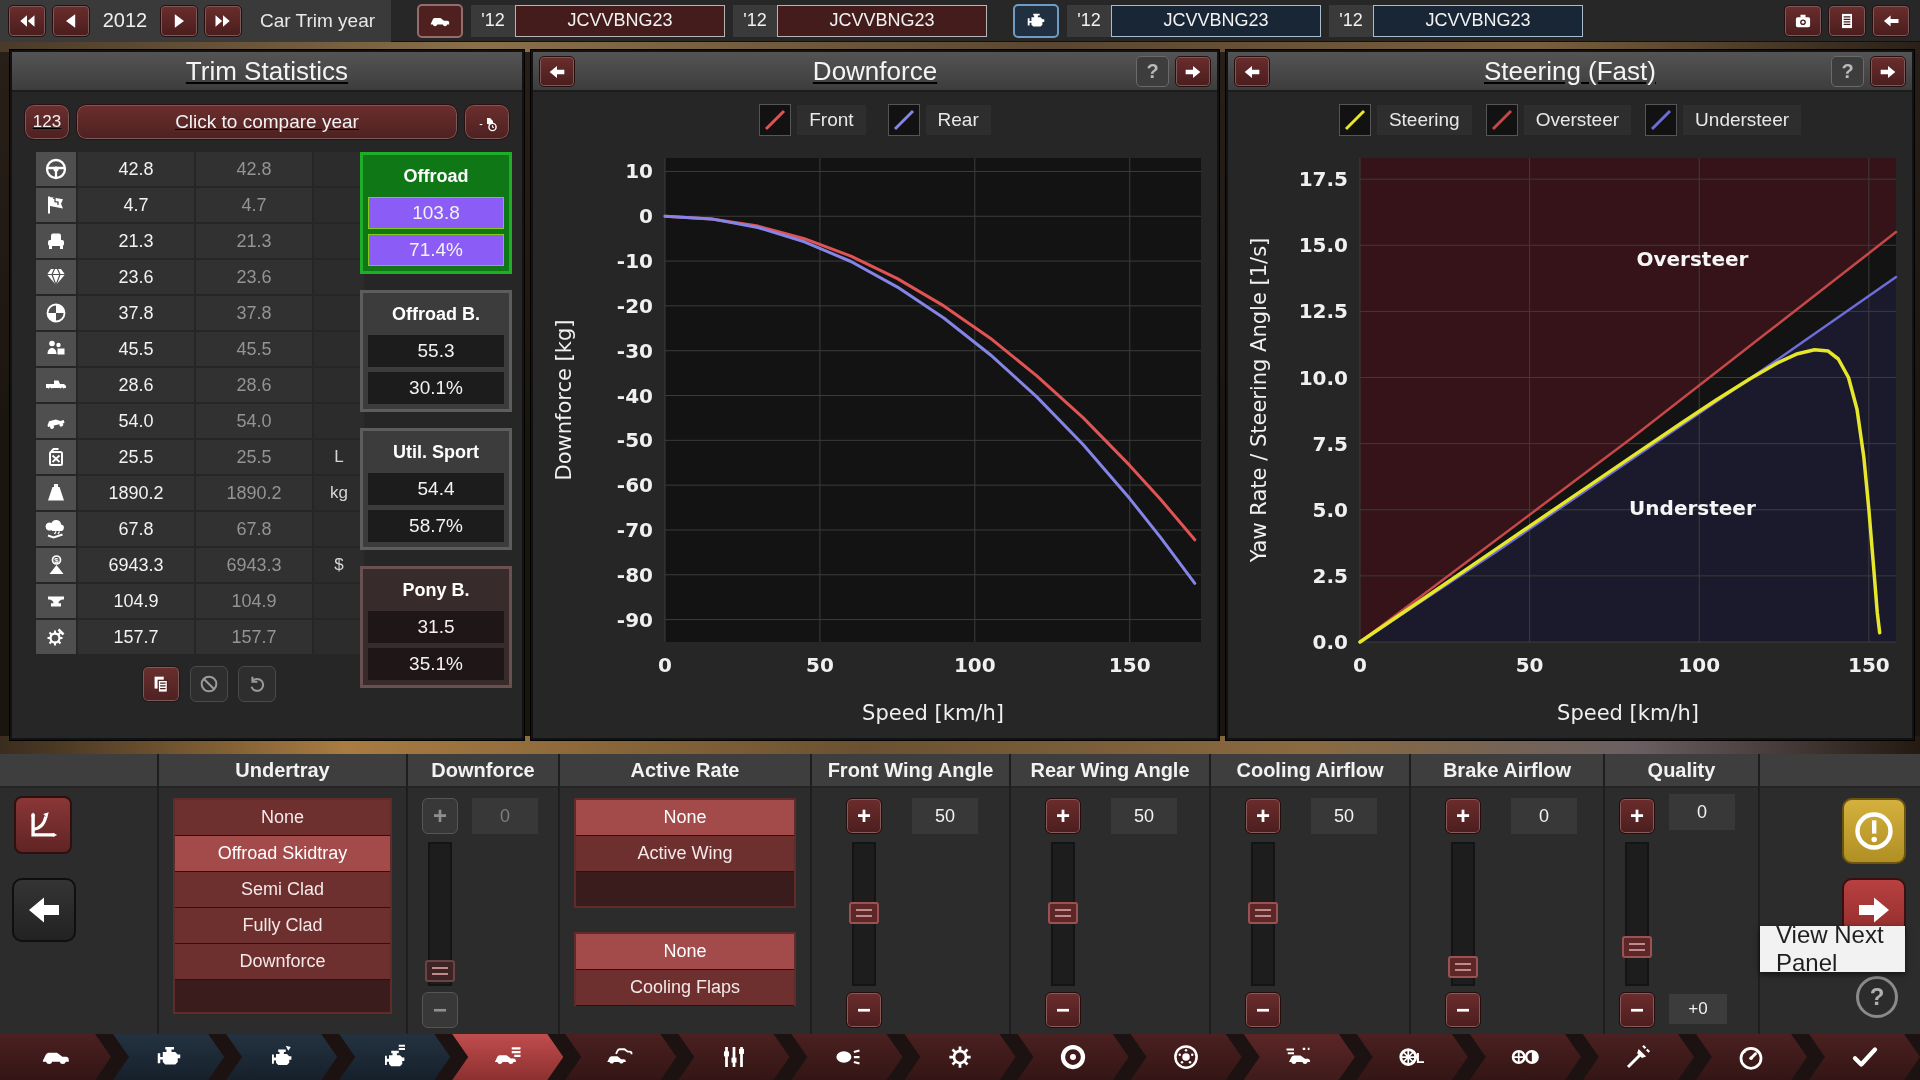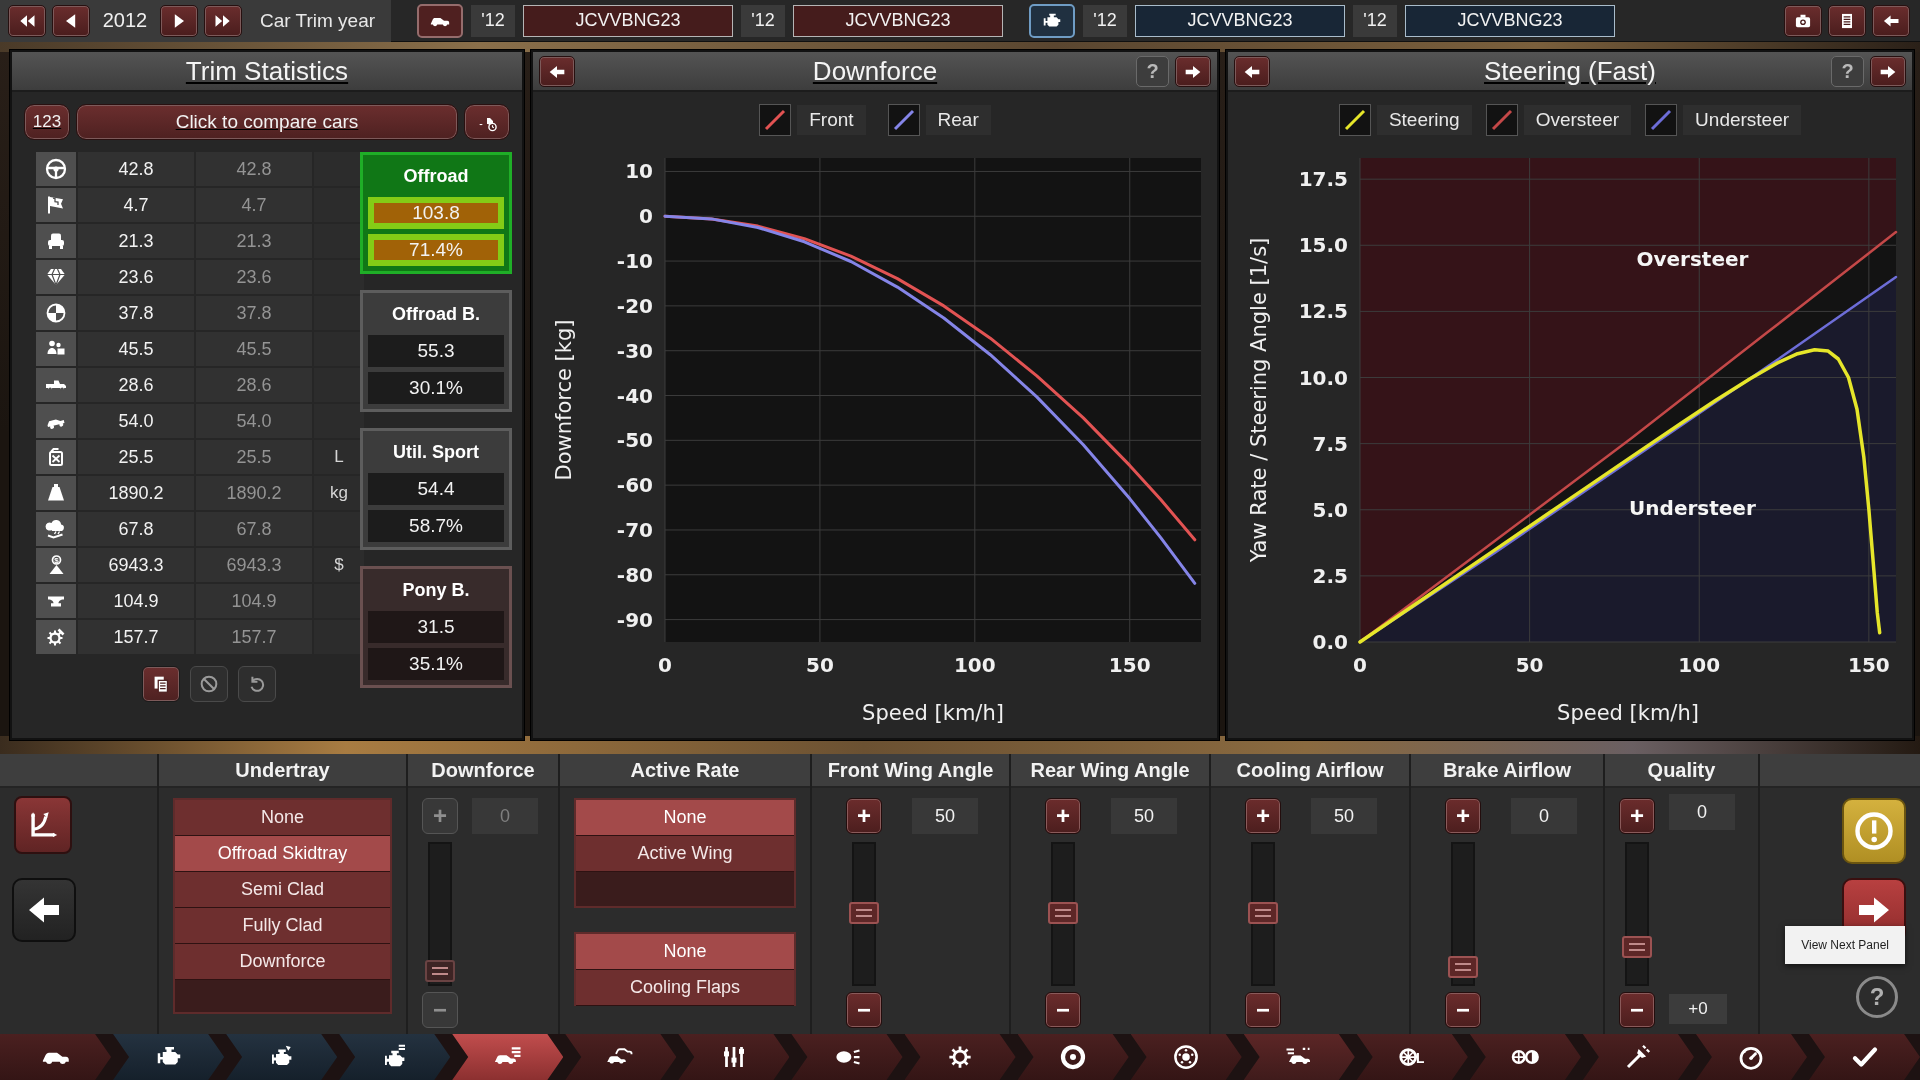--- a/index.html
+++ b/index.html
@@ -12,21 +12,21 @@
   #band-mid{top:736px;height:18px;background:linear-gradient(90deg,#3a2c1e,#a87c42 18%,#6b5132 45%,#8a6a40 68%,#6a5f62 85%,#241a12);}
 
   
   #topbar{position:absolute;top:0;left:0;width:1920px;height:42px;background:#272727;display:flex;align-items:center;border-bottom:1px solid #101010;}
   #tb-left{height:42px;display:flex;align-items:center;gap:6px;background:#3a3a3a;padding:0 16px 0 8px;}
   .tbtn{width:38px;height:32px;border-radius:5px;background:linear-gradient(#6a2d2d,#4a1d1d);border:1px solid #271010;display:flex;align-items:center;justify-content:center;box-shadow:0 0 0 1px #7d5a5a inset;}
   .tbtn svg{width:20px;height:20px;}
   .yeartxt{color:#f0f0f0;font-size:20px;width:58px;text-align:center;}
   .tblabel{color:#e8e8e8;font-size:19px;margin-left:12px;}
   .chip12{height:32px;min-width:44px;padding:0 6px;background:#3a3a3a;color:#f0f0f0;font-size:18px;display:flex;align-items:center;justify-content:center;margin-left:8px;}
-  .car-tab{height:32px;width:210px;background:#451c1c;border:1px solid #b5b5b5;color:#f2f2f2;font-size:18px;display:flex;align-items:center;justify-content:center;margin-left:8px;}
+  .car-tab{height:32px;width:210px;background:#451c1c;border:1px solid #b5b5b5;color:#f2f2f2;font-size:18px;display:flex;align-items:center;justify-content:center;}
   .eng-tab{background:#182636;border:1px solid #a9bccb;}
   .icobtn-car{width:46px;height:34px;border-radius:5px;background:#4f2020;border:2px solid #956c6c;display:flex;align-items:center;justify-content:center;margin-left:26px;}
   .icobtn-eng{width:46px;height:34px;border-radius:5px;background:#203040;border:2px solid #6f9cc4;display:flex;align-items:center;justify-content:center;margin-left:26px;}
   #tb-right{margin-left:auto;display:flex;gap:6px;padding-right:10px;}
 
   
   .panel{position:absolute;top:50px;height:690px;background:#262626;border:2px solid #121212;box-shadow:0 0 0 1px #000;text-decoration:underline;}
   #trim-panel{left:10px;width:514px;}
   #downforce-panel{left:531px;width:688px;}
   #steering-panel{left:1226px;width:688px;}
@@ -54,21 +54,21 @@
   .fbtn{width:38px;height:36px;border-radius:6px;display:flex;align-items:center;justify-content:center;border:1px solid #1a1a1a;}
   .fbtn svg{width:22px;height:22px;}
   .fbtn.red{background:linear-gradient(#6b2e2e,#4e2121);box-shadow:0 0 0 1px #7d5a5a inset;}
   .fbtn.gray{background:#2e2e2e;border:1px solid #4a4a4a;}
   
   #demo-col{position:absolute;top:100px;left:348px;width:152px;}
   .dbox{border:3px solid #5d5d5d;background:#3c3c3c;padding:5px;margin-bottom:16px;}
   .dbox .dhead{height:32px;display:flex;align-items:center;justify-content:center;color:#fff;font-weight:bold;font-size:18px;background:transparent;}
   .dcell{height:32px;margin-top:5px;background:#1c1c1c;color:#f2f2f2;font-size:19px;display:flex;align-items:center;justify-content:center;}
   .dbox.green{border-color:#1fae27;background:#107716;}
-  .dbox.green .dcell{background:#a16207;border:6px solid #84cc16;}
+  .dbox.green .dcell{background:#8b5cf6;border:1px solid #84cc16;}
   .dbox.rose{border-color:#6a5050;background:#382b2b;}
   .dbox.rose .dcell{background:#1f1717;}
 
   
   .legend{position:absolute;top:50px;left:0;width:100%;height:36px;display:flex;align-items:center;justify-content:center;gap:22px;}
   .litem{display:flex;align-items:center;gap:6px;}
   .lswatch{width:32px;height:32px;background:#121212;border:1px solid #555;display:flex;align-items:center;justify-content:center;}
   .llabel{background:#2e2e2e;color:#e8e8e8;font-size:19px;padding:4px 12px;}
   .chart-mount{position:absolute;top:90px;left:6px;}
   .tick{font:bold 20px "DejaVu Sans",sans-serif;fill:#f0f0f0;}
@@ -88,21 +88,21 @@
   .valbox.dis{color:#7f7f7f;}
   .track{position:absolute;width:24px;top:88px;height:144px;background:#1d1d1d;border:2px solid #141414;}
   .handle{position:absolute;left:-5px;width:30px;height:22px;border-radius:3px;background:#5d2727;border:2px solid #9c5252;}
   .handle::before,.handle::after{content:"";position:absolute;left:5px;right:5px;height:2px;background:#c08a8a;}
   .handle::before{top:5px;} .handle::after{bottom:5px;}
   .handle.dim{background:#3d2424;border-color:#6a4343;}
   #warn-btn{position:absolute;right:14px;top:44px;width:64px;height:66px;border-radius:10px;background:linear-gradient(#d4b13e,#b08f23);border:2px solid #6b5510;display:flex;align-items:center;justify-content:center;}
   #next-btn{position:absolute;right:14px;top:124px;width:64px;height:64px;border-radius:10px;background:linear-gradient(#b84040,#8f2c2c);border:2px solid #3a0f0f;display:flex;align-items:center;justify-content:center;}
   #prev-btn{position:absolute;left:12px;top:124px;width:64px;height:64px;border-radius:10px;background:linear-gradient(#343434,#222);border:2px solid #0f0f0f;display:flex;align-items:center;justify-content:center;}
   #chart-btn{position:absolute;left:14px;top:42px;width:58px;height:58px;border-radius:8px;background:linear-gradient(#8a3636,#602424);border:2px solid #2e1010;display:flex;align-items:center;justify-content:center;}
-  #tooltip{position:absolute;right:15px;top:172px;height:38px;background:#f2f2f2;color:#1f1f1f;font-size:12px;display:flex;align-items:center;padding:0 16px;z-index:60;box-shadow:0 2px 6px rgba(0,0,0,.6);}
+  #tooltip{position:absolute;right:15px;top:172px;height:46px;background:#f2f2f2;color:#1f1f1f;font-size:24px;display:flex;align-items:center;padding:0 16px;z-index:60;box-shadow:0 2px 6px rgba(0,0,0,.6);}
   #help-circle{position:absolute;right:22px;top:222px;width:42px;height:42px;border-radius:50%;border:3px solid #8a8a8a;color:#b0b0b0;font-size:24px;font-weight:bold;display:flex;align-items:center;justify-content:center;}
   #quality-badge{position:absolute;left:64px;top:240px;width:58px;height:30px;background:#3c3c3c;color:#f0f0f0;font-size:17px;display:flex;align-items:center;justify-content:center;}
 
   
   #toolbar{position:absolute;top:1034px;left:0;width:1920px;height:46px;background:#1d1212;display:flex;align-items:stretch;}
   .tab{flex:1;display:flex;align-items:center;justify-content:center;background:linear-gradient(#4b2020,#341515);clip-path:polygon(0 0,calc(100% - 16px) 0,100% 50%,calc(100% - 16px) 100%,0 100%,16px 50%);margin-left:2px;}
   .tab:first-child{clip-path:polygon(0 0,calc(100% - 16px) 0,100% 50%,calc(100% - 16px) 100%,0 100%);margin-left:0;}
   .tab.navy{background:linear-gradient(#243240,#15202b);}
   .tab.active{background:linear-gradient(#c14d4d,#8c3030);}
   .tab.lite{background:linear-gradient(#5c2626,#3f1b1b);}
@@ -180,21 +180,21 @@
         </div>
     </div>
   </div>
 
   <section class="panel" id="trim-panel">
     <div class="phead">
       <div class="ptitle">Trim Statistics</div>
     </div>
     <div id="compare-row">
       <div class="mbtn" id="compare-num">123</div>
-      <div class="mbtn" id="compare-btn">Click to compare cars</div>
+      <div class="mbtn" id="compare-btn">Click to compare year</div>
       <div class="mbtn" id="compare-carload">
         <svg viewBox="0 0 24 24" width="26" height="24">
             <path d="M3 14h9V8h3l3 3v3h-1.2a2 2 0 01-3.6 0H7.8a2 2 0 01-3.6 0H3z" fill="#fff"></path>
             <circle cx="17.5" cy="17" r="3.6" fill="#4a1d1d" stroke="#fff" stroke-width="1.4"></circle>
             <path d="M17.5 15.3V17l1.3.8" stroke="#fff" stroke-width="1.2" fill="none"></path>
           </svg>
       </div>
     </div>
 
     <div id="stats-body">

